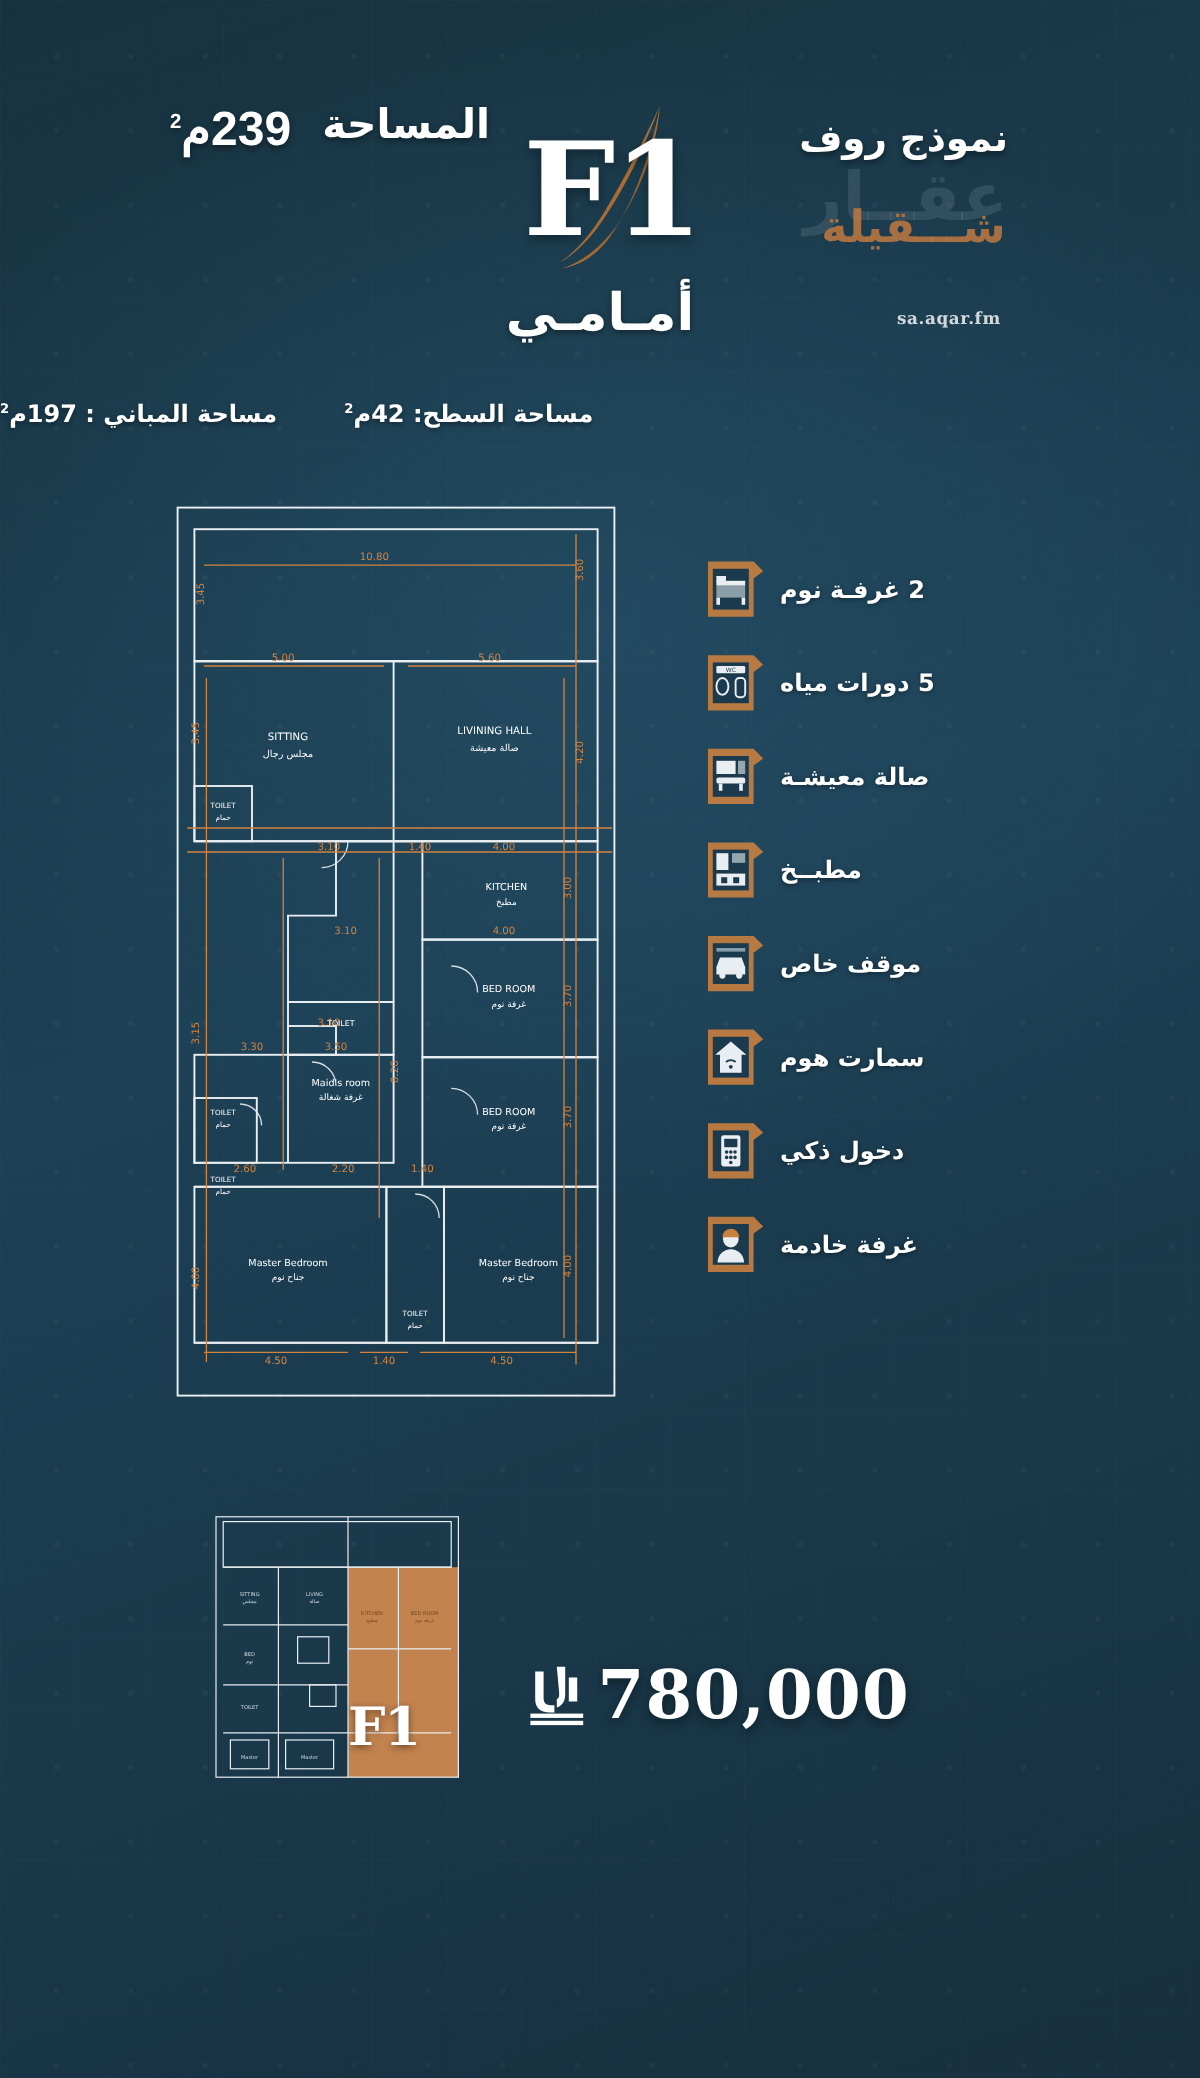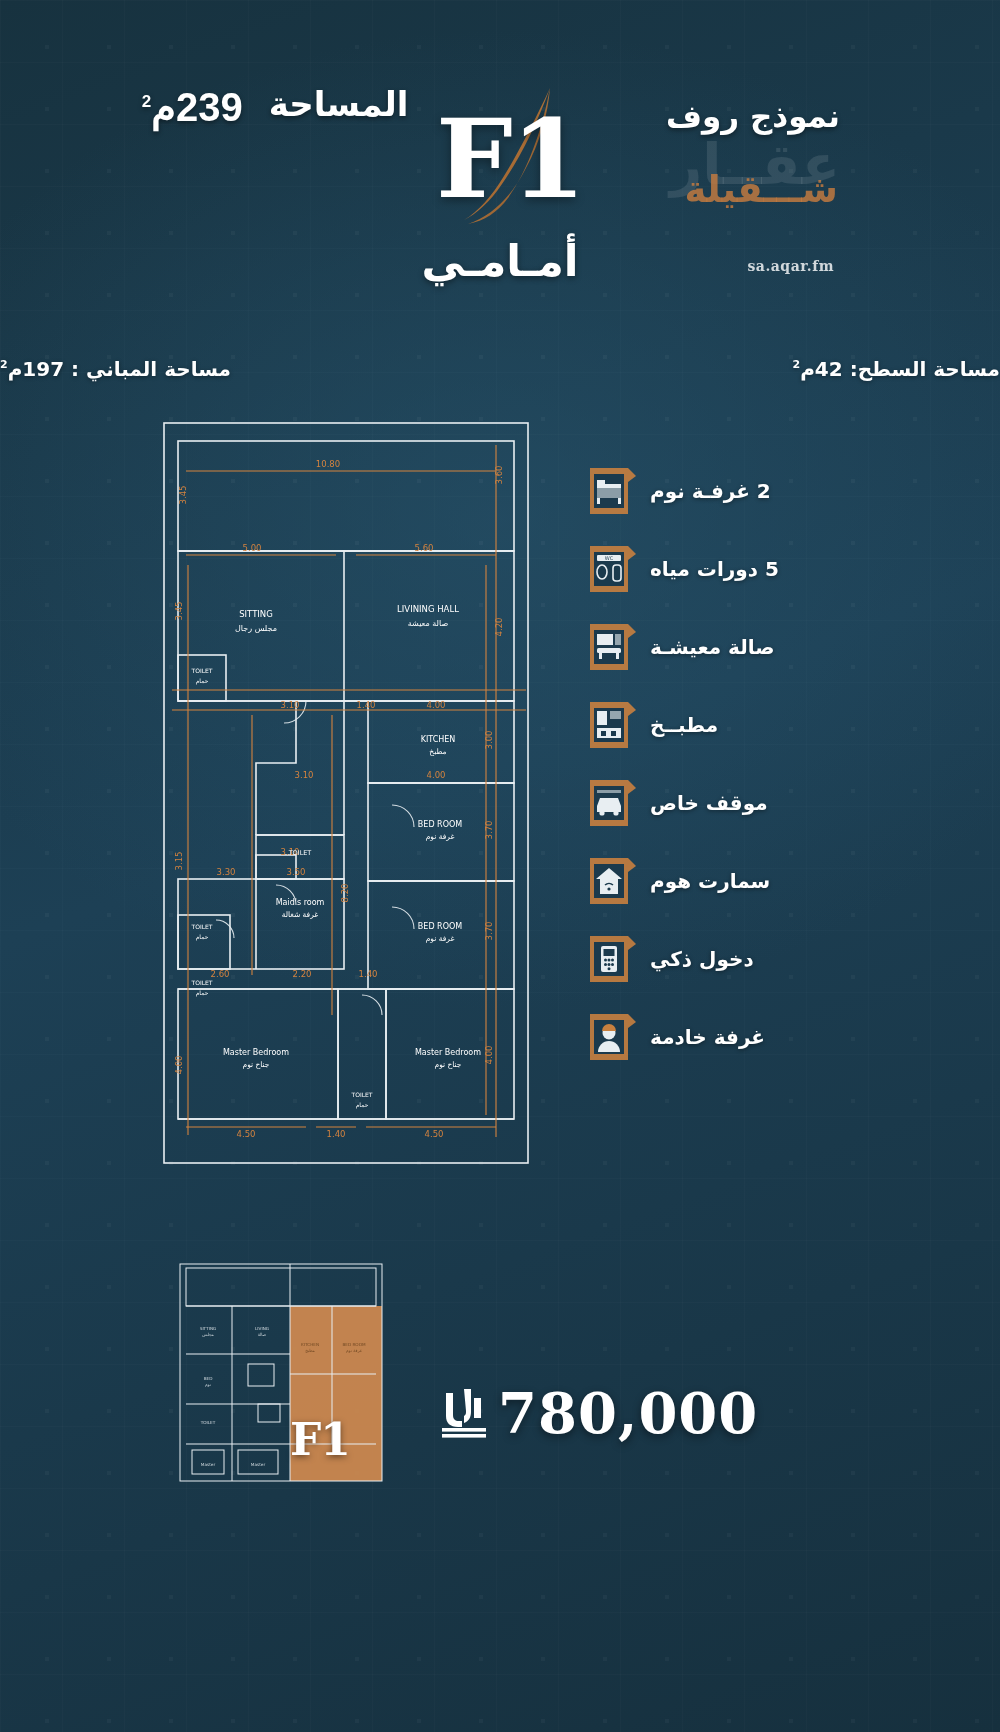--- a/index.html
+++ b/index.html
@@ -136,36 +136,35 @@
     font-weight: bold; font-size: 43px; color: #fff;
     letter-spacing: 2px;
     text-shadow: 0 2px 6px rgba(0,0,0,.45);
     direction: rtl;
   }
 
   
   .areas-row {
     position: absolute; left: 0; right: 0; top: 333px;
     display: flex; flex-direction: row-reverse;
-    justify-content: space-between; gap: 30px;
-    direction: rtl;
-    margin-top: 24px;
+    justify-content: flex-start; gap: 56px;
+    direction: rtl;
   }
   .area-item {
     font-family: "DejaVu Sans", sans-serif;
     font-weight: bold; font-size: 20px; color: #ffffff;
     white-space: nowrap;
     text-shadow: 0 1px 4px rgba(0,0,0,.4);
   }
   .area-item sup { font-size: 11px; }
 
   
   .plan-wrap {
     position: absolute;
-    left: 156px; top: 415px;
+    left: 140px; top: 415px;
     width: 400px; height: 770px;
   }
   .plan-svg { width: 400px; height: 770px; display:block; }
 
   
   .features {
     position: absolute;
     right: 200px; top: 452px;
     width: 230px;
     direction: rtl;

